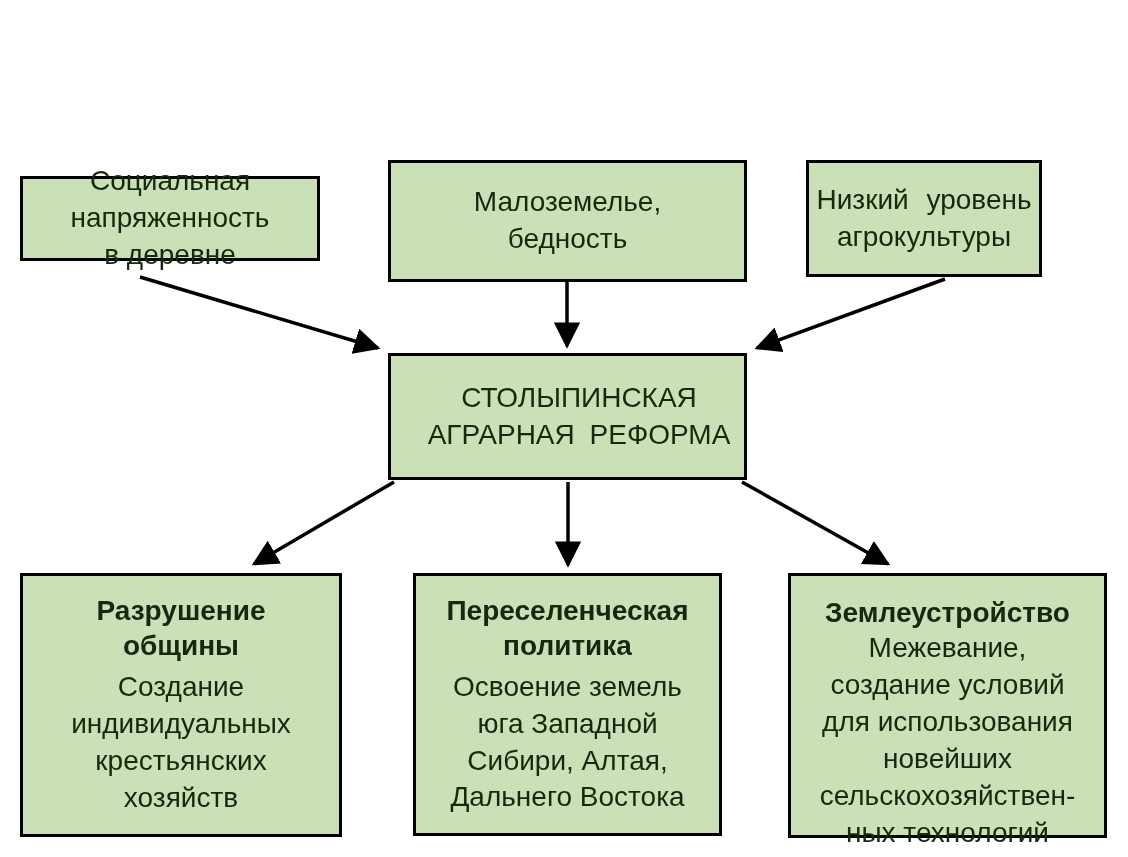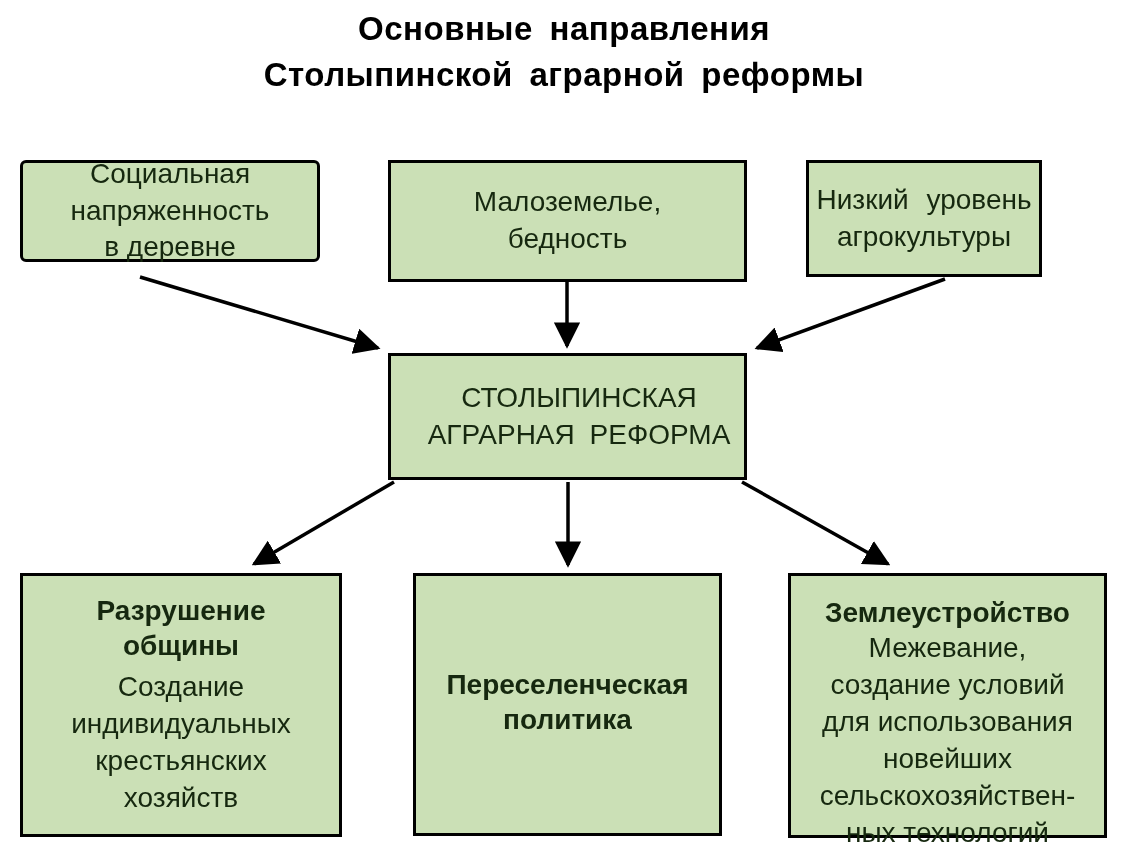--- a/index.html
+++ b/index.html
@@ -64,38 +64,36 @@
     margin-bottom: 6px;
   }
   .ws-wide { word-spacing: 10px; }
   .ws-med  { word-spacing: 7px; }
 </style>
 </head>
 <body>
 
 <div class="canvas">
 
-  <h1 class="title">Основные направления
-Столыпинской аграрной реформы</h1>
 
   <svg class="arrows" viewBox="0 0 1128 857" xmlns="http://www.w3.org/2000/svg">
     <defs>
       <marker id="arrowhead" viewBox="0 0 10 10" refX="9" refY="5" markerWidth="7.5" markerHeight="7.5" orient="auto-start-reverse">
         <path d="M0,0 L10,5 L0,10 z" fill="#000000"></path>
       </marker>
     </defs>
     <line x1="140" y1="277" x2="378" y2="348" stroke="#000000" stroke-width="3.5" marker-end="url(#arrowhead)"></line>
     <line x1="567" y1="277" x2="567" y2="346" stroke="#000000" stroke-width="3.5" marker-end="url(#arrowhead)"></line>
     <line x1="945" y1="279" x2="757" y2="348" stroke="#000000" stroke-width="3.5" marker-end="url(#arrowhead)"></line>
     <line x1="394" y1="482" x2="254" y2="564" stroke="#000000" stroke-width="3.5" marker-end="url(#arrowhead)"></line>
     <line x1="568" y1="482" x2="568" y2="565" stroke="#000000" stroke-width="3.5" marker-end="url(#arrowhead)"></line>
     <line x1="742" y1="482" x2="888" y2="564" stroke="#000000" stroke-width="3.5" marker-end="url(#arrowhead)"></line>
   </svg>
 
-  <div class="box" style="left:20px; top:160px; width:300px; height:102px;border-radius:6px;">
+  <div class="box" style="left:20px; top:176px; width:300px; height:85px;">
     <div class="box-text">Социальная
 напряженность
 в деревне</div>
   </div>
 
   <div class="box" style="left:388px; top:160px; width:359px; height:122px;">
     <div class="box-text">Малоземелье,
 бедность</div>
   </div>
 
@@ -114,20 +112,24 @@
 общины</div>
     <div class="box-text">Создание
 индивидуальных
 крестьянских
 хозяйств</div>
   </div>
 
   <div class="box" style="left:413px; top:573px; width:309px; height:263px;justify-content:center;">
     <div class="box-heading">Переселенческая
 политика</div>
+    <div class="box-text">Освоение земель
+юга Западной
+Сибири, Алтая,
+Дальнего Востока</div>
   </div>
 
   <div class="box" style="left:788px; top:573px; width:319px; height:265px;">
     <div class="box-heading" style="margin-bottom:0;margin-top:36px;">Землеустройство</div>
     <div class="box-text">Межевание,
 создание условий
 для использования
 новейших
 сельскохозяйствен-
 ных технологий</div>

